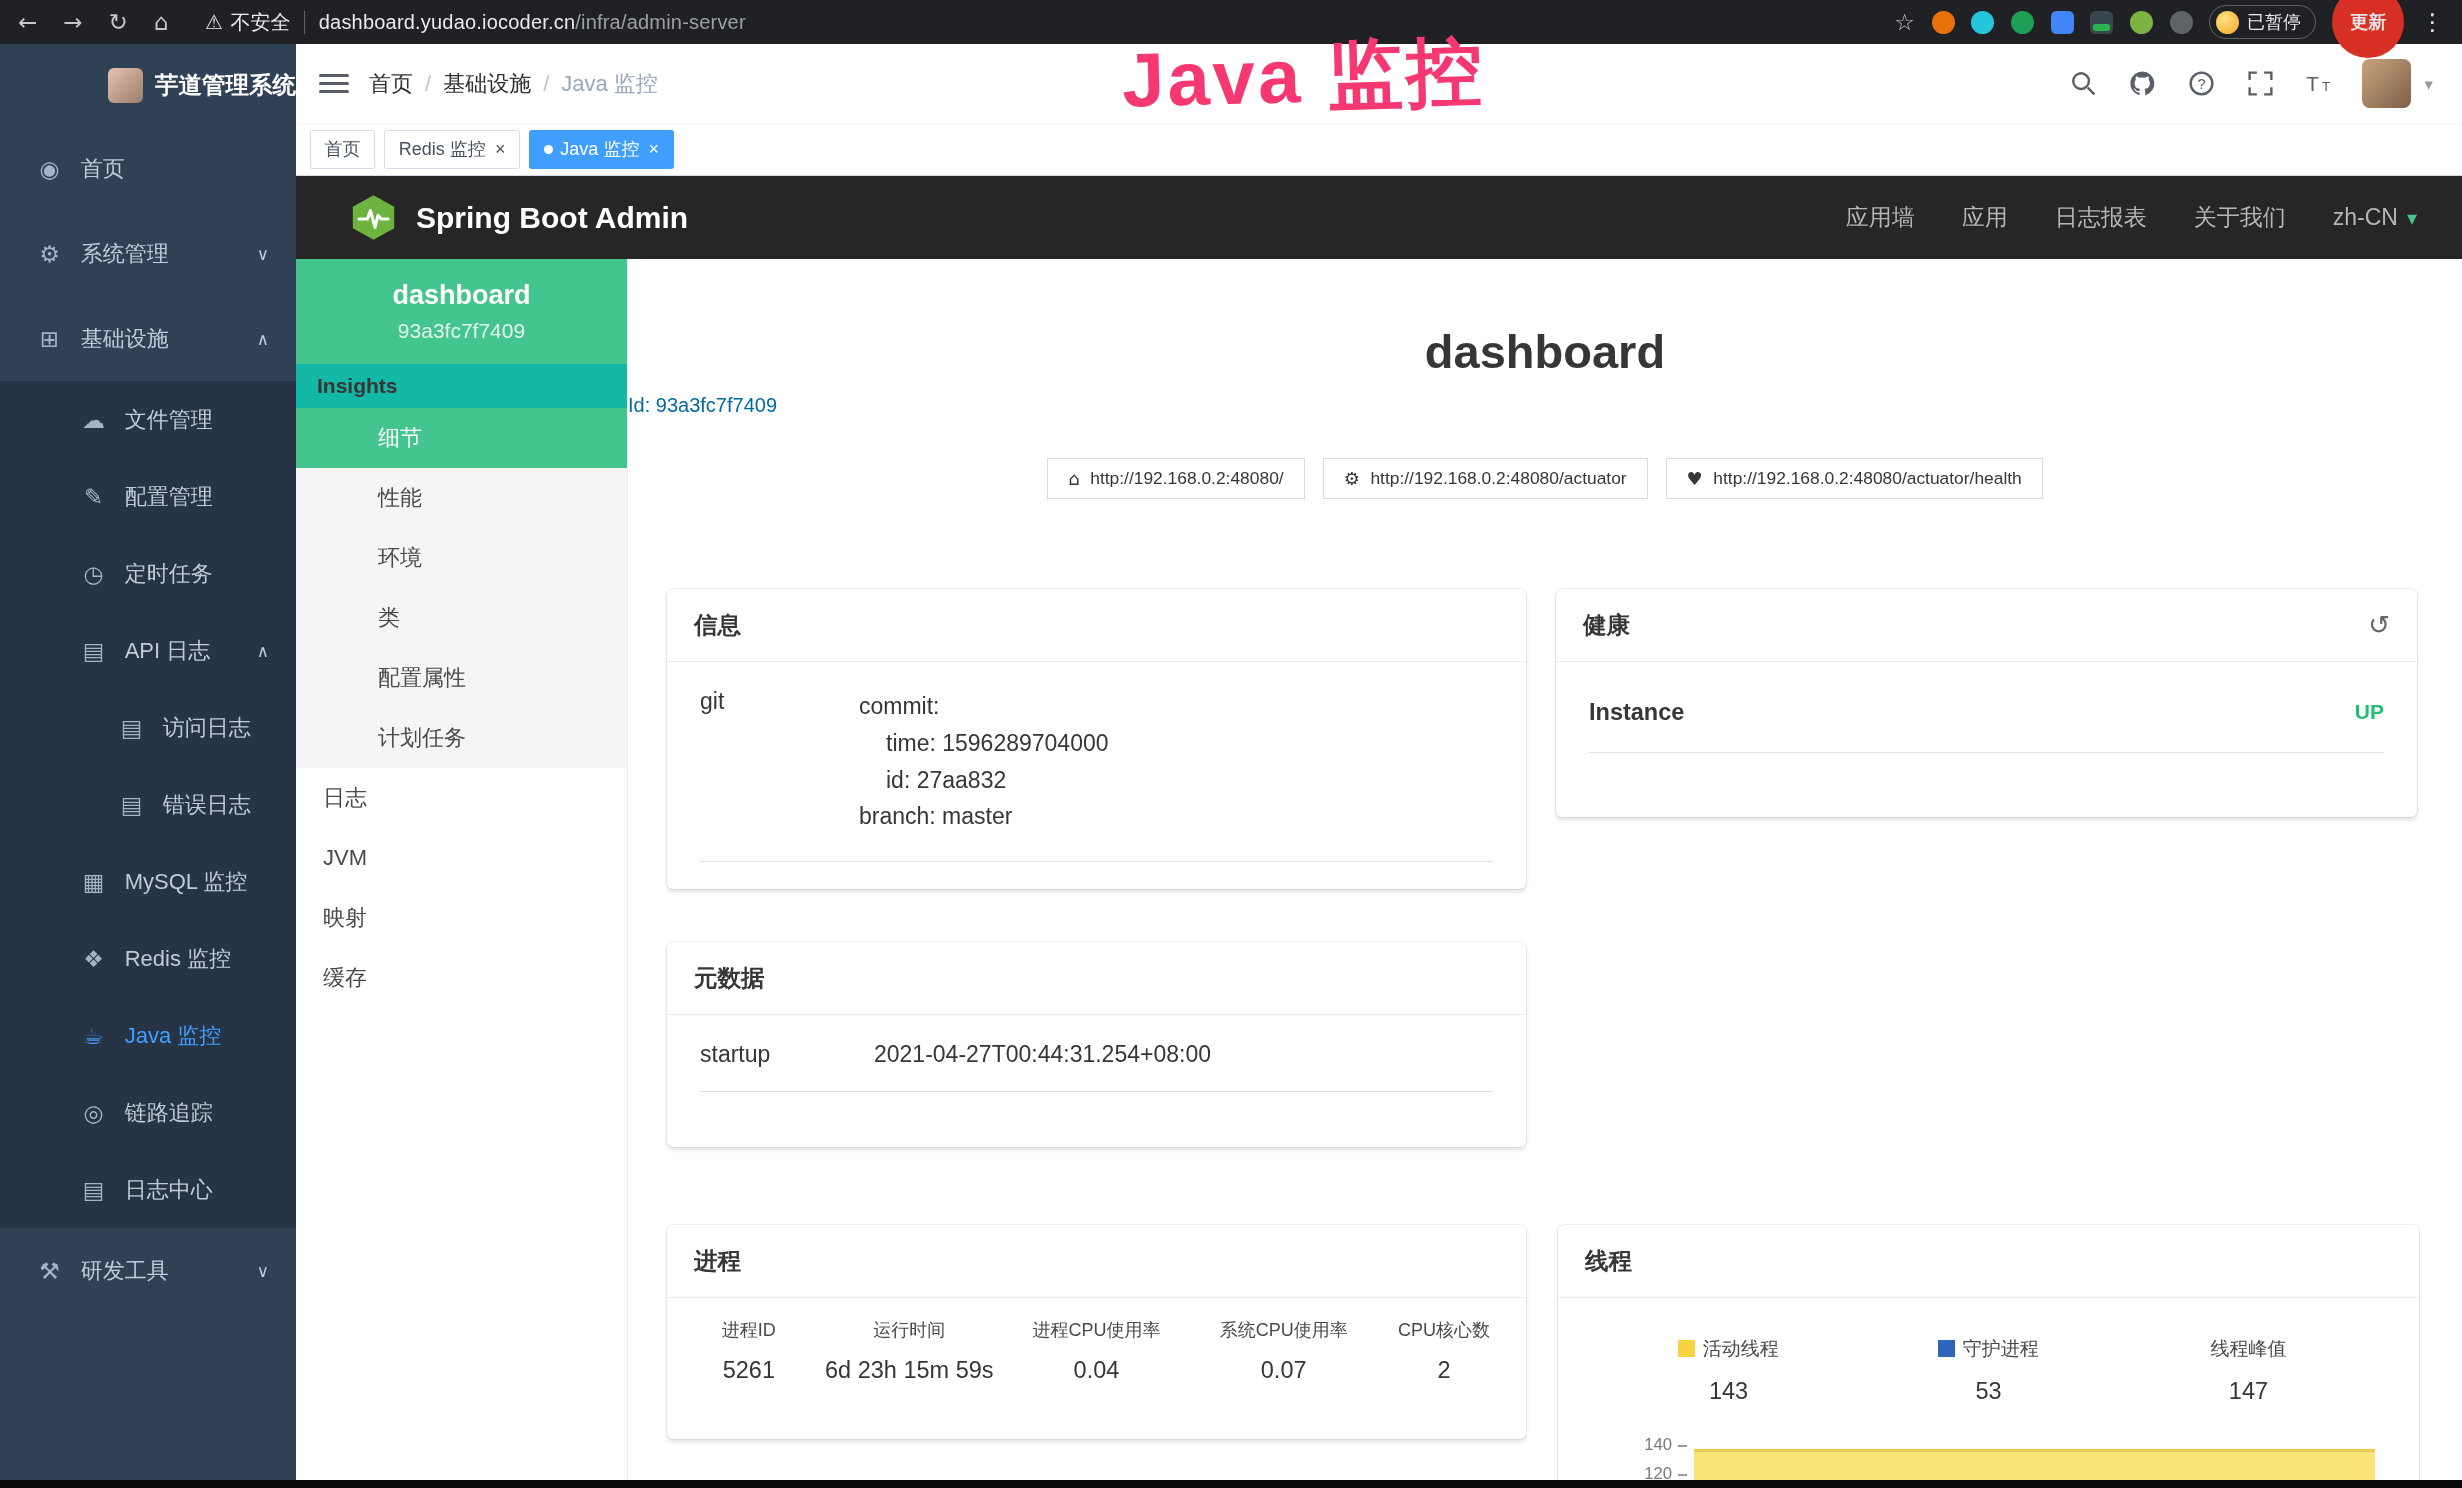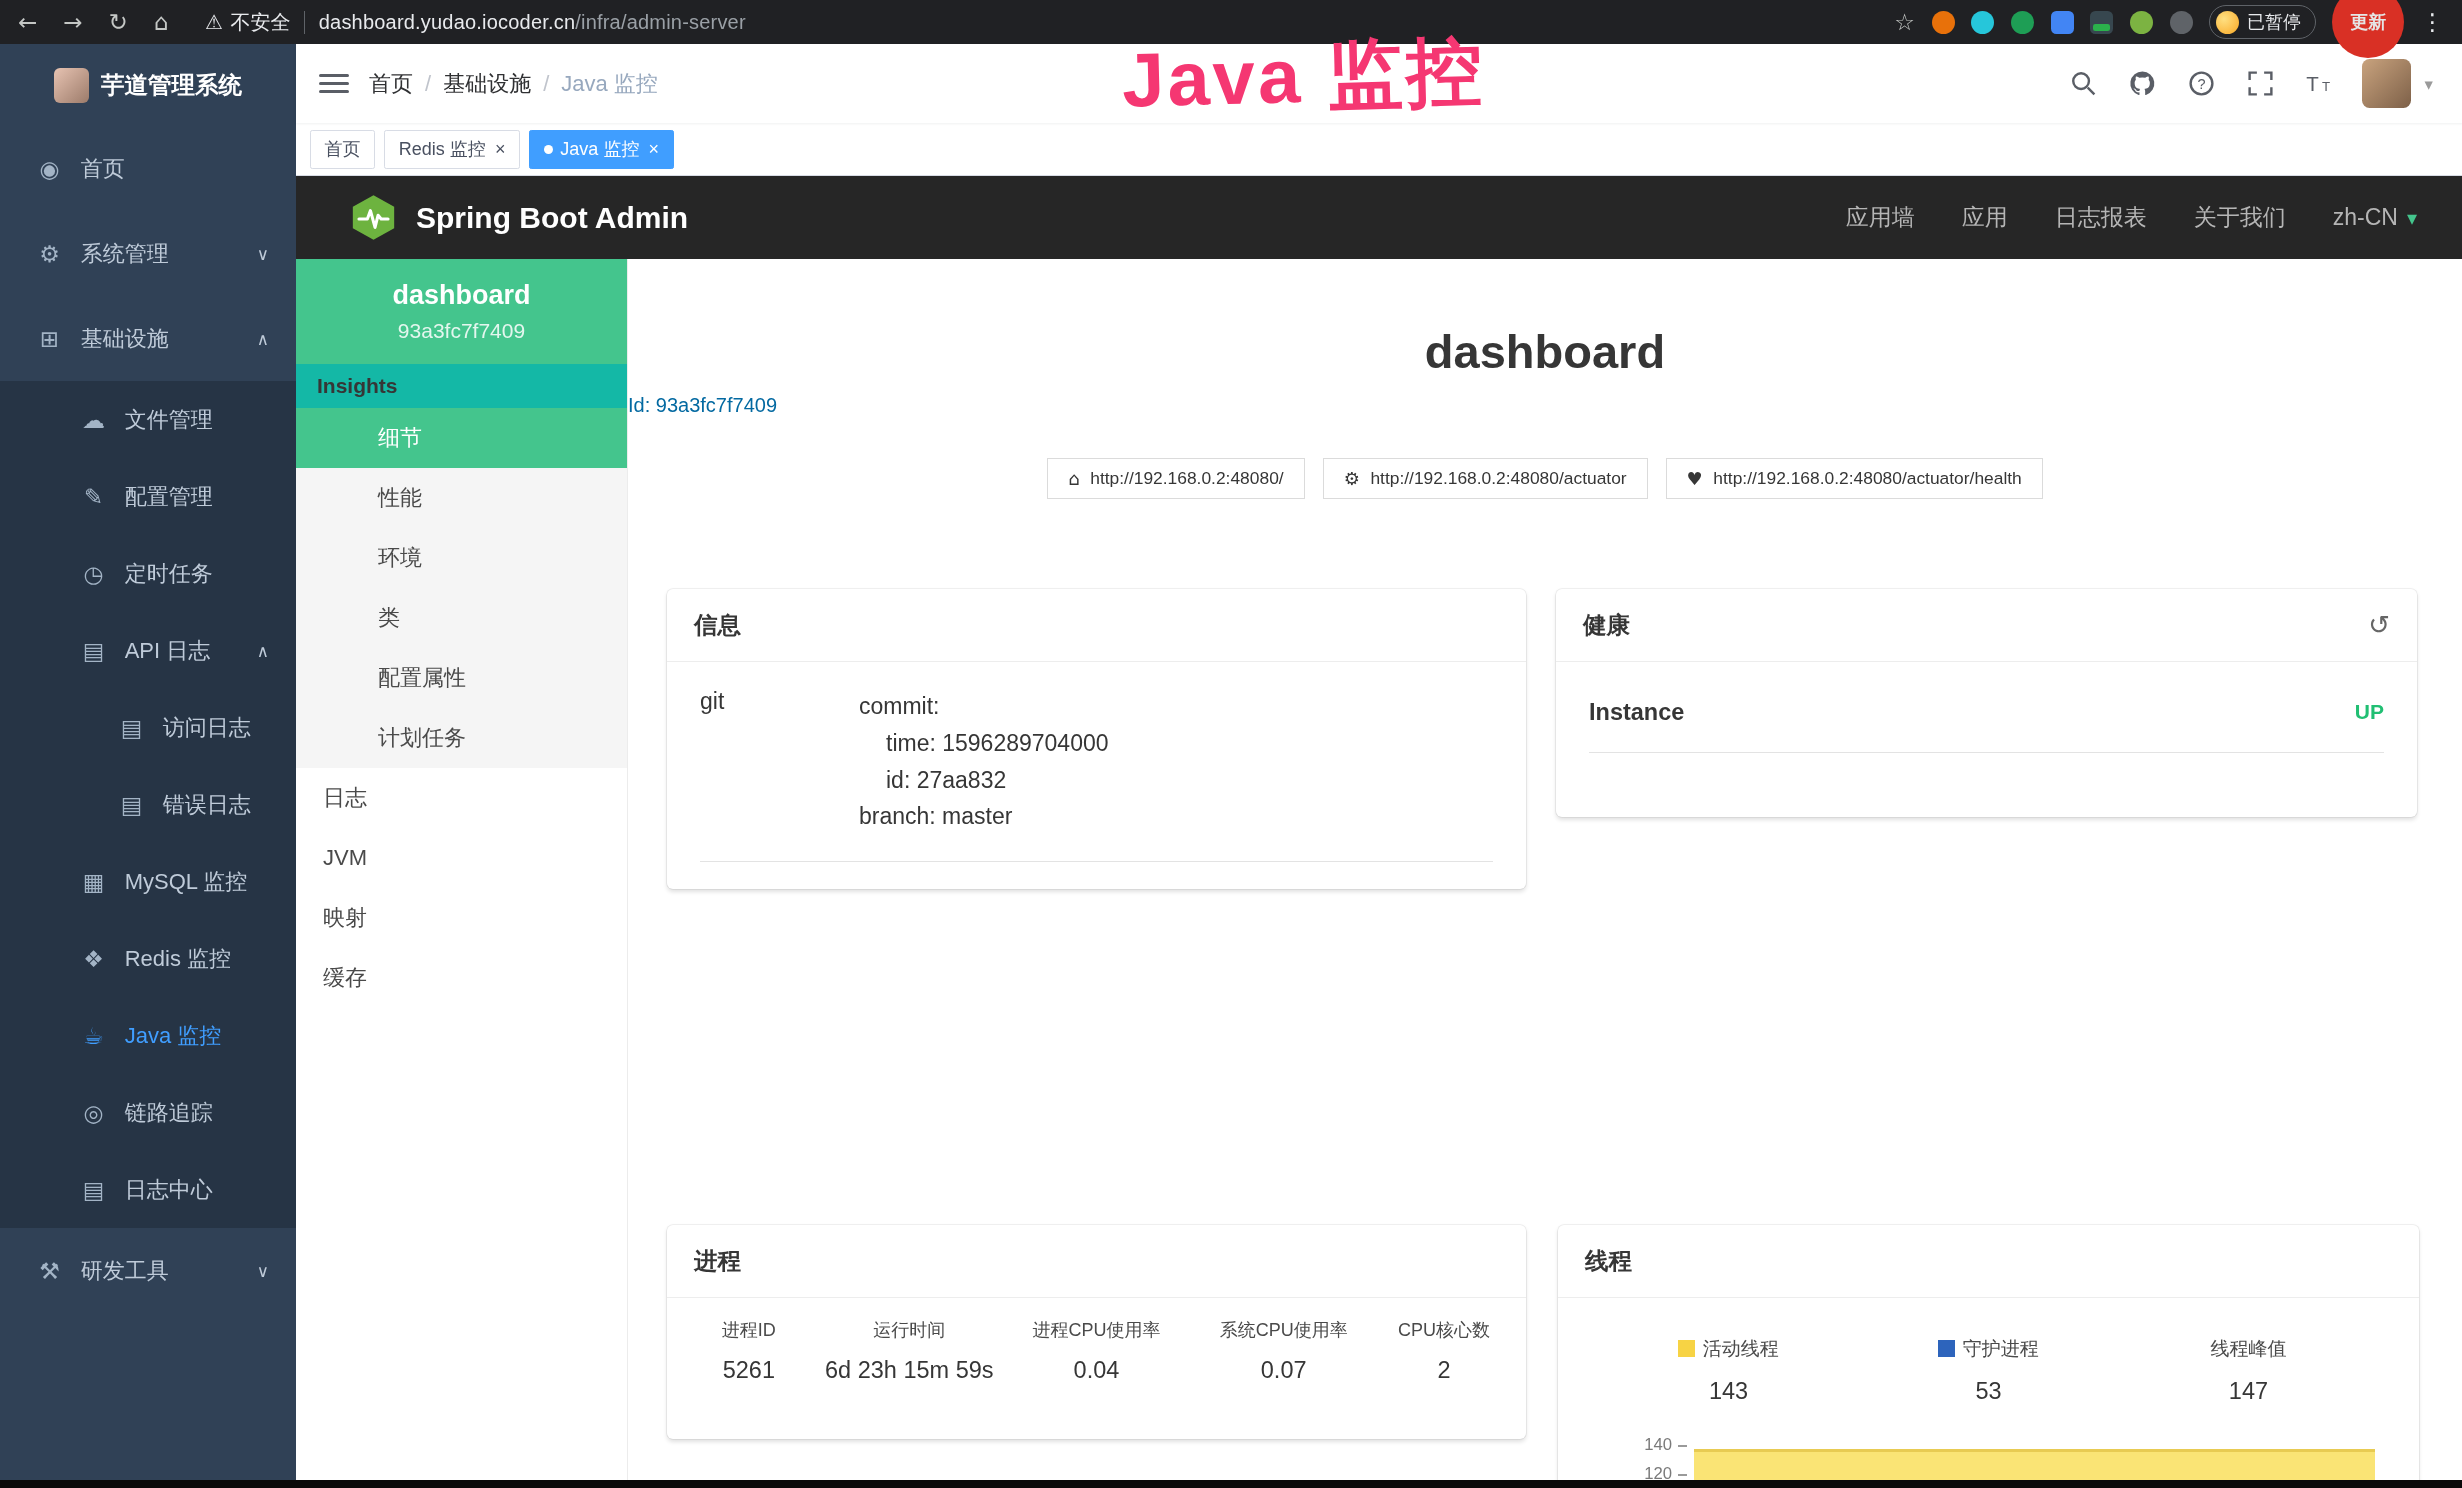--- a/index.html
+++ b/index.html
@@ -25,21 +25,21 @@
   .ext.onb { position:relative; background:#37474f; border-radius:5.3px; }
   .ext.onb::after { content:""; position:absolute; left:3px; right:3px; bottom:2.3px; height:6.8px; background:#2bb24c; border-radius:2.3px; }
   .chip { display:flex; align-items:center; gap:7.6px; border:0.8px solid #5f6368; border-radius:758px;
           padding:3.8px 13.7px 3.8px 6px; font-size:18px; color:#e8eaed; }
   .chip .face { width:23px; height:23px; border-radius:50%; background:radial-gradient(circle at 35% 35%, #ffe082, #f9a825); }
   .updbtn { background:#d93025; color:#e5e5e5; border-radius:758px; padding:24px 18px; font-size:18px; font-weight:bold; }
   .dots { color:#e8eaed; font-size:23px; }
 
   
   .sidebar { position:absolute; left:0; top:44px; width:296px; height:1445px; background:#304156; z-index:10; }
-  .logo { height:82px; display:flex; align-items:center; justify-content:center; gap:12px; }
+  .logo { height:82px; display:flex; align-items:center; justify-content:flex-end; gap:12px; }
   .logo-img { width:35px; height:35px; border-radius:6px; background:linear-gradient(135deg,#e7c3b2,#9c7b6a); }
   .logo-text { color:#fff; font-weight:bold; font-size:23.5px; }
   .mi { position:relative; display:flex; align-items:center; height:85px; padding-left:32px;
         color:#bfcbd9; font-size:22px; cursor:pointer; }
   .sub { background:#263445; }
   .sub .mi { height:77px; padding-left:76px; }
   .sub .mi.l2 { padding-left:114px; }
   .mi .ico { width:35px; margin-right:13.7px; text-align:center; font-size:23px; color:#a3b4c6; }
   .mi .chev { position:absolute; right:27px; font-size:16.7px; color:#bfcbd9; }
   .mi.active, .mi.active .ico { color:#409eff; }
@@ -395,20 +395,29 @@
         <span class="hist ig">↺</span>
       </div>
       <div class="cbody">
         <div class="hrow">
           <span class="hl">Instance</span>
           <span class="up">UP</span>
         </div>
       </div>
     </section>
 
+    <section class="card meta-card">
+      <div class="chead">元数据</div>
+      <div class="cbody">
+        <div class="metarow">
+          <div class="k">startup</div>
+          <div class="v">2021-04-27T00:44:31.254+08:00</div>
+        </div>
+      </div>
+    </section>
 
     <section class="card proc-card">
       <div class="chead">进程</div>
       <div class="prows">
         <div class="pc">
             <div class="pl">进程ID</div>
             <div class="pv">5261</div>
           </div>
         <div class="pc w">
             <div class="pl">运行时间</div>

